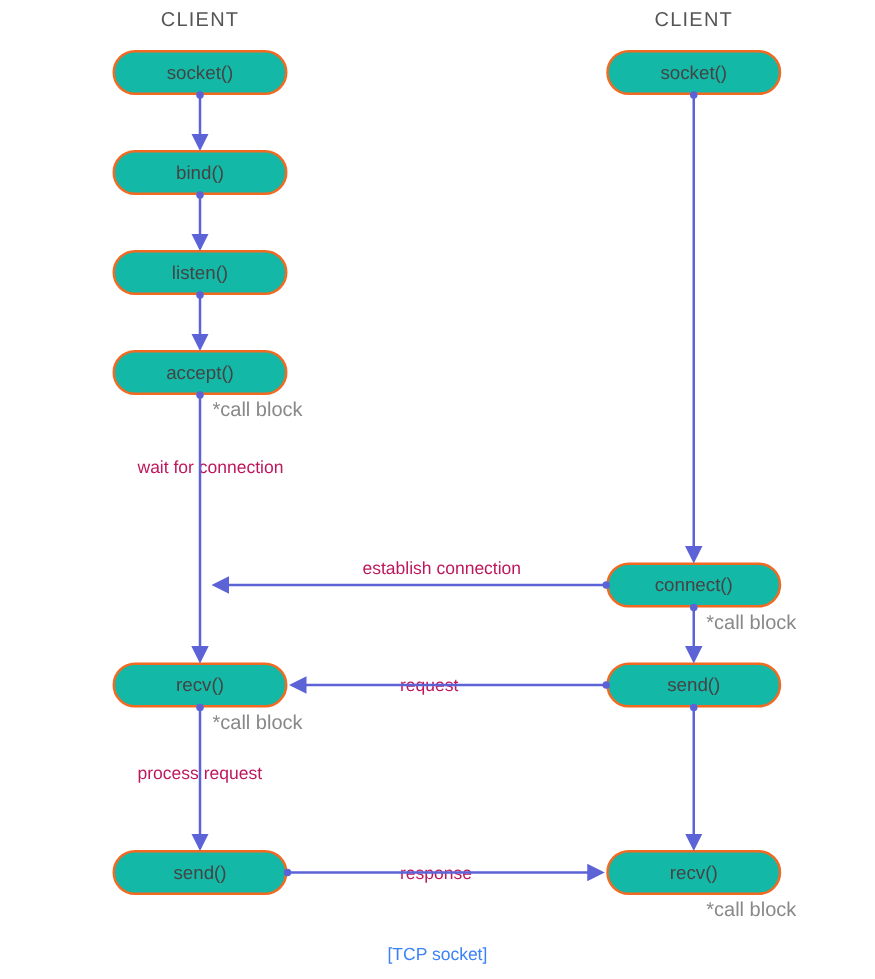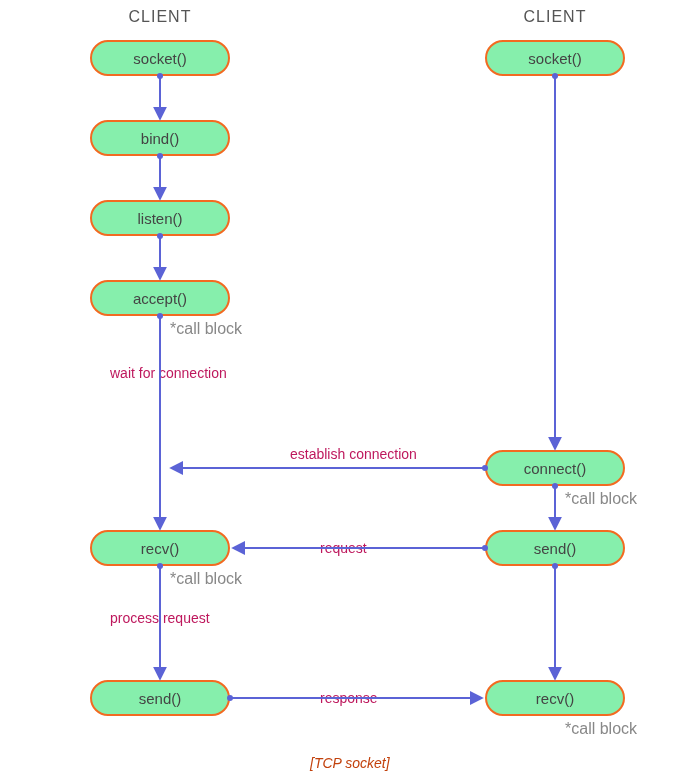--- a/index.html
+++ b/index.html
@@ -25,21 +25,21 @@
     font-weight: 500;
     text-align: center;
     width: 160px;
   }
   .node {
     position: absolute;
     width: 140px;
     height: 36px;
     border: 2px solid #f26a21;
     border-radius: 18px;
-    background: #86efac;
+    background: #14b8a6;
     display: flex;
     align-items: center;
     justify-content: center;
     font-size: 15px;
     color: #444;
     box-sizing: border-box;
   }
   .annot {
     position: absolute;
     font-size: 16px;
@@ -47,22 +47,21 @@
   }
   .edge-label {
     position: absolute;
     font-size: 14px;
     color: #be185d;
     text-align: center;
   }
   .caption {
     position: absolute;
     font-size: 14px;
-    color: #c2410c;
-    font-style: italic;
+    color: #3b82f6;
   }
   svg.wires {
     position: absolute;
     left: 0; top: 0;
     width: 700px;
     height: 783px;
     pointer-events: none;
   }
 </style>
 </head>

